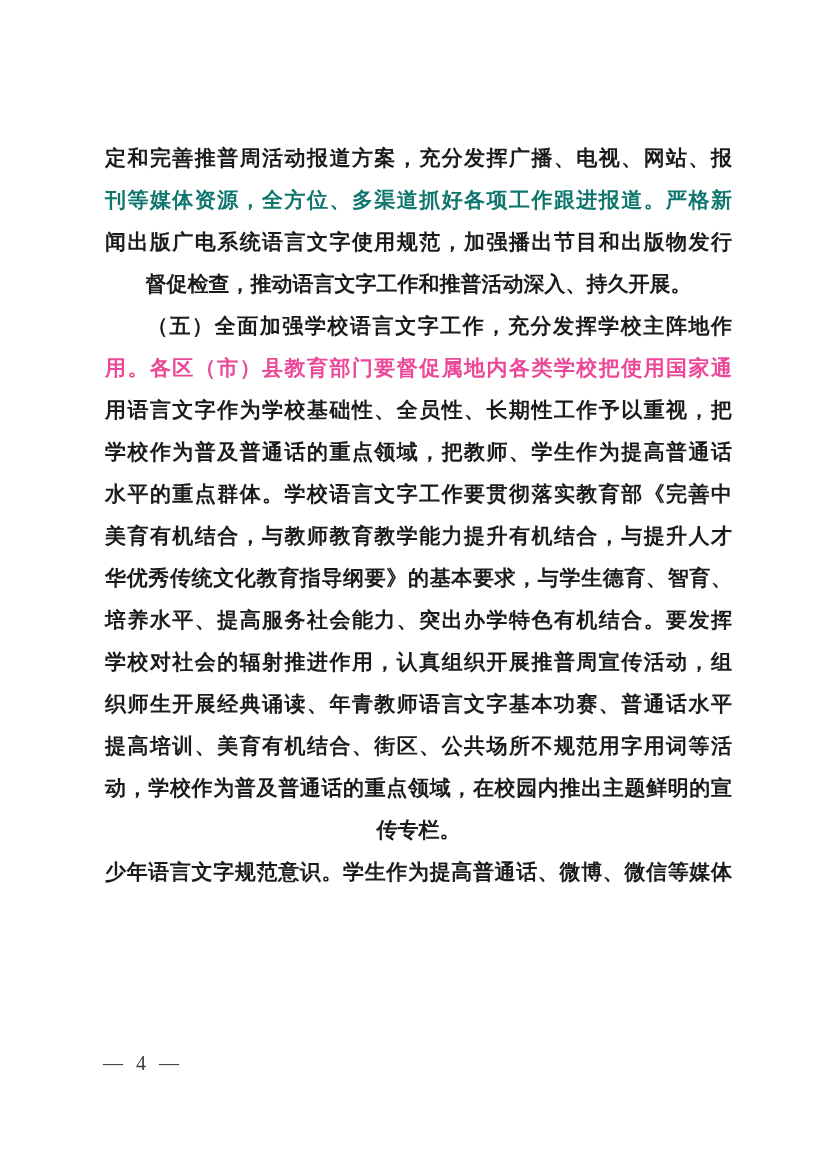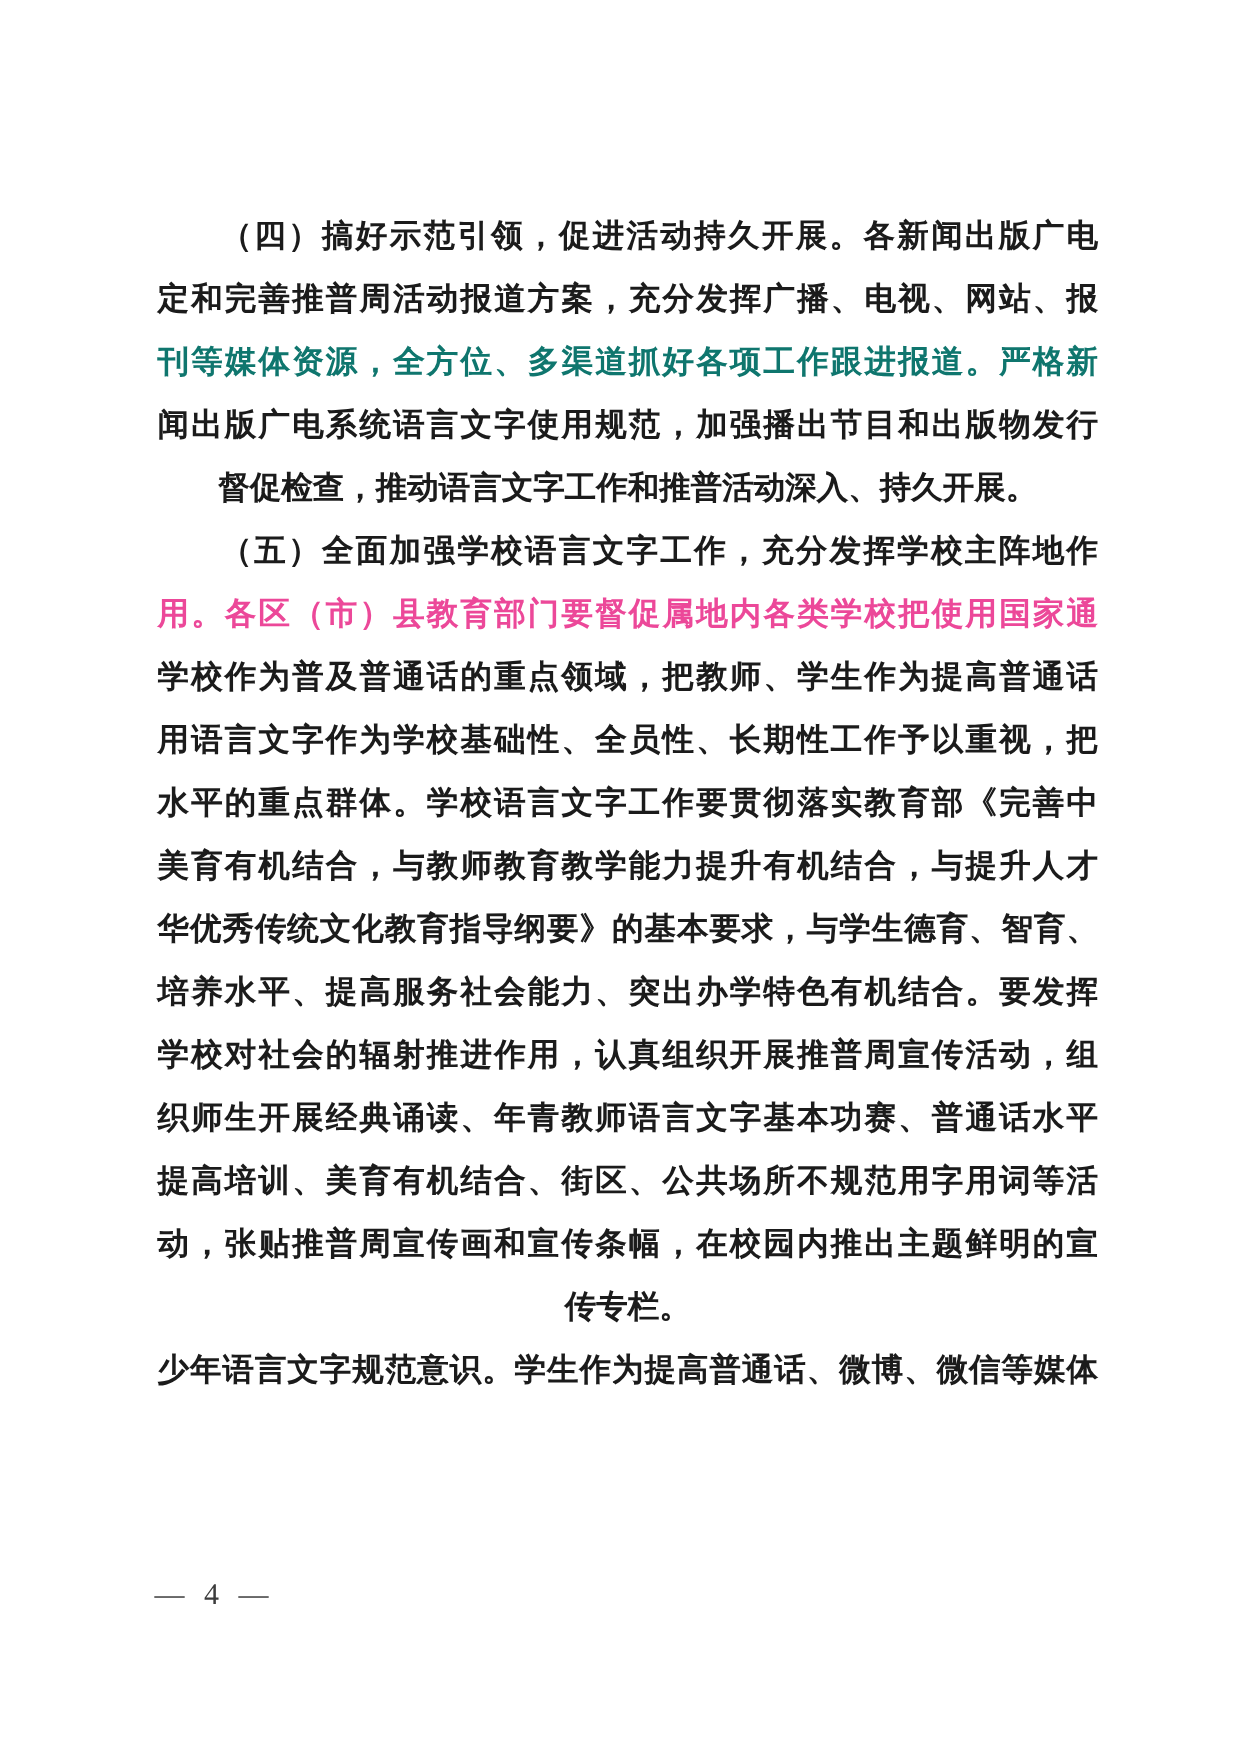--- a/index.html
+++ b/index.html
@@ -54,34 +54,33 @@
     color: #3c3c3c;
     letter-spacing: 4px;
     text-align: left;
   }
 </style>
 </head>
 <body>
 
 <div class="page">
   <div class="text-block">
-      <div class="line just indent" style="color: rgb(27, 27, 27);">（四）搞好示范引领，促进活动持久开展。各新闻出版广电</div>
       <div class="line just" style="color: rgb(27, 27, 27);">定和完善推普周活动报道方案，充分发挥广播、电视、网站、报</div>
       <div class="line just" style="color: #0f766e;">刊等媒体资源，全方位、多渠道抓好各项工作跟进报道。严格新</div>
       <div class="line just" style="color: rgb(27, 27, 27);">闻出版广电系统语言文字使用规范，加强播出节目和出版物发行</div>
       <div class="line" style="color: rgb(27, 27, 27);">督促检查，推动语言文字工作和推普活动深入、持久开展。</div>
       <div class="line just indent" style="color: rgb(27, 27, 27);">（五）全面加强学校语言文字工作，充分发挥学校主阵地作</div>
       <div class="line just" style="color: #ec4899;">用。各区（市）县教育部门要督促属地内各类学校把使用国家通</div>
+      <div class="line just" style="color: rgb(27, 27, 27);">用语言文字作为学校基础性、全员性、长期性工作予以重视，把</div>
       <div class="line just" style="color: rgb(27, 27, 27);">学校作为普及普通话的重点领域，把教师、学生作为提高普通话</div>
-      <div class="line just" style="color: rgb(27, 27, 27);">用语言文字作为学校基础性、全员性、长期性工作予以重视，把</div>
       <div class="line just" style="color: rgb(27, 27, 27);">水平的重点群体。学校语言文字工作要贯彻落实教育部《完善中</div>
       <div class="line just" style="color: rgb(27, 27, 27);">美育有机结合，与教师教育教学能力提升有机结合，与提升人才</div>
       <div class="line just" style="color: rgb(27, 27, 27);">华优秀传统文化教育指导纲要》的基本要求，与学生德育、智育、</div>
       <div class="line just" style="color: rgb(27, 27, 27);">培养水平、提高服务社会能力、突出办学特色有机结合。要发挥</div>
       <div class="line just" style="color: rgb(27, 27, 27);">学校对社会的辐射推进作用，认真组织开展推普周宣传活动，组</div>
       <div class="line just" style="color: rgb(27, 27, 27);">织师生开展经典诵读、年青教师语言文字基本功赛、普通话水平</div>
       <div class="line just" style="color: rgb(27, 27, 27);">提高培训、美育有机结合、街区、公共场所不规范用字用词等活</div>
-      <div class="line just" style="color: rgb(27, 27, 27);">动，张贴推普周宣传画和宣传条幅，在校园内推出主题鲜明的宣</div>
+      <div class="line just" style="color: rgb(27, 27, 27);">动，学校作为普及普通话的重点领域，在校园内推出主题鲜明的宣</div>
       <div class="line" style="color: rgb(27, 27, 27);">传专栏。</div>
       <div class="line just" style="color: rgb(27, 27, 27);">少年语言文字规范意识。学生作为提高普通话、微博、微信等媒体</div>
     </div>
   <div class="folio">— 4 —</div>
 </div>
 
 </body></html>

